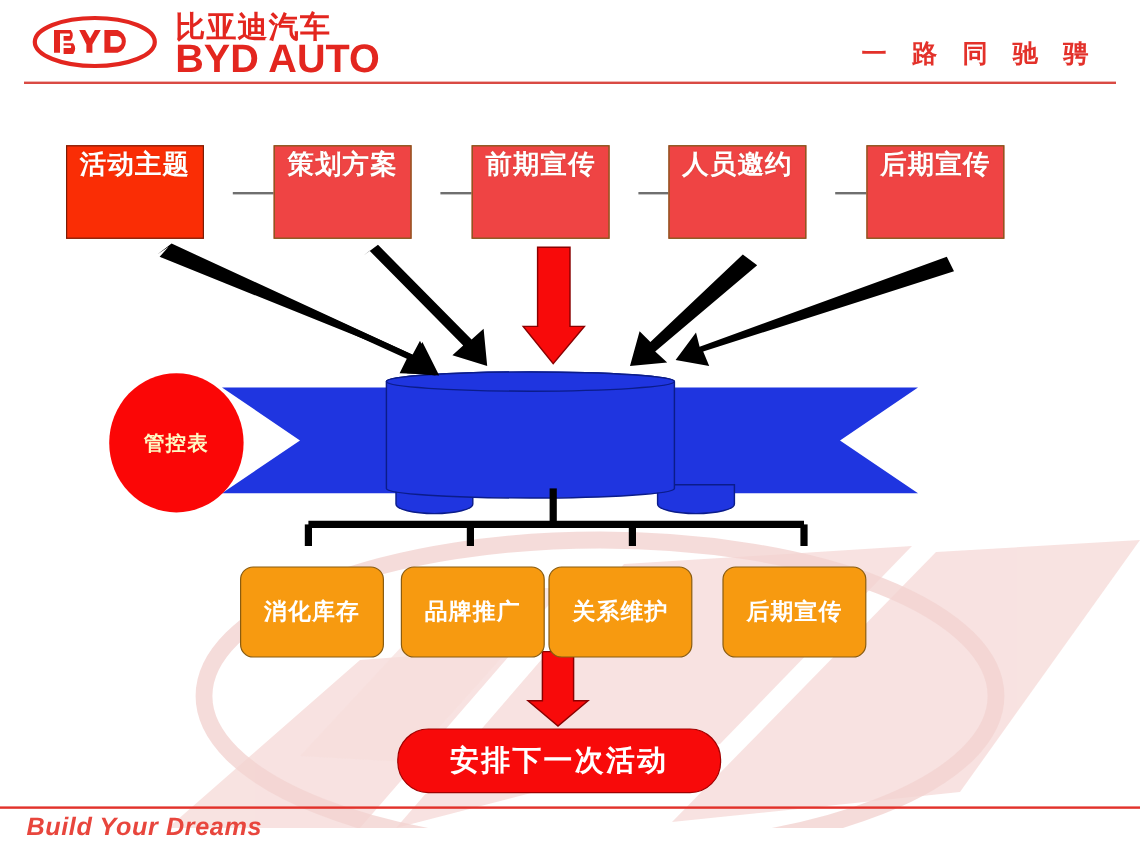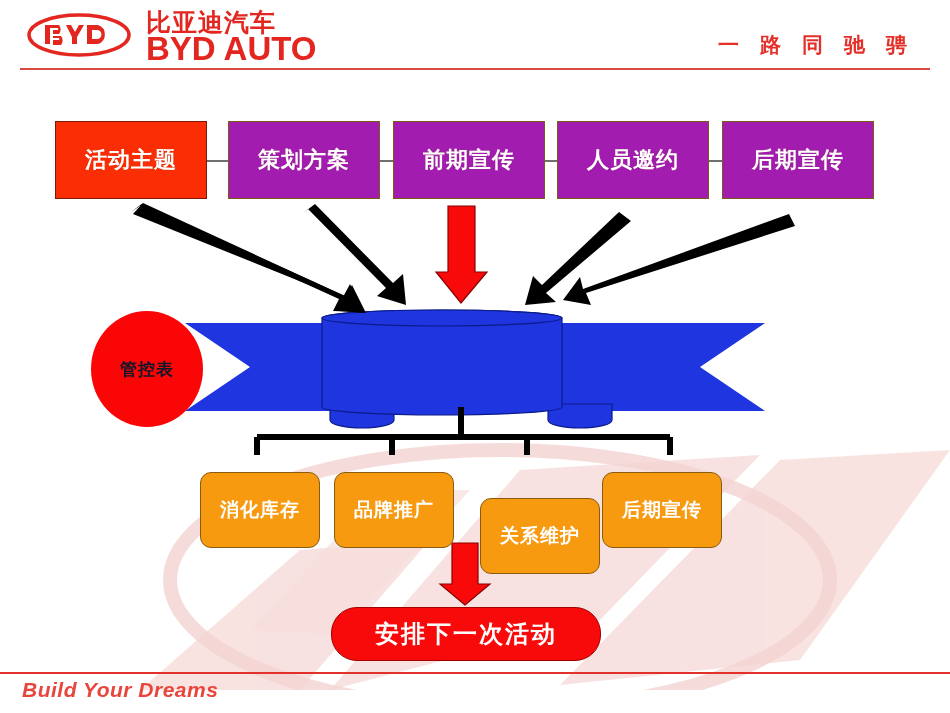--- a/index.html
+++ b/index.html
@@ -70,32 +70,32 @@
   }
 
   
   #connectors{
     position:absolute;left:0;top:0;width:950px;height:713px;
     z-index:2;pointer-events:none;
   }
 
   
   .topbox{
-    position:absolute;top:121px;height:78px;width:152px;
+    position:absolute;top:121px;height:78px;width:115px;
     border:1px solid #7a5a18;
     box-sizing:border-box;
-    display:flex;align-items:center;justify-content:center;
+    display:flex;justify-content:center;
     font-family:"DejaVu Sans","Liberation Sans",sans-serif;
     font-size:22px;font-weight:bold;color:#ffffff;
     letter-spacing:1px;
     text-shadow:0 0 1px rgba(120,60,0,.35);
     z-index:4;
   }
   .topbox.accent{background:#fa2d05;border-color:#7a1c05;}
-  .topbox.plain{background:#a21caf;}
+  .topbox.plain{background:#ef4444;}
 
   .hconn{
     position:absolute;top:160px;height:2px;background:#6f6f6f;z-index:3;
   }
   #banner-title{
     position:absolute;left:0;top:296px;width:950px;height:130px;
     display:flex;align-items:center;justify-content:center;
     z-index:4;pointer-events:none;
   }
   #banner-title span{
@@ -112,21 +112,21 @@
   
   #ctrl-circle{
     position:absolute;left:91px;top:311px;width:112px;height:116px;
     border-radius:50%;
     background:#fb0606;
     z-index:5;
     display:flex;align-items:center;justify-content:center;
   }
   #ctrl-circle span{
     font-family:Liberation Serif, serif;
-    font-size:17px;font-weight:bold;color:#0f172a;letter-spacing:1px;
+    font-size:17px;font-weight:bold;color:#fef9c3;letter-spacing:1px;
   }
 
   
   .botbox{
     position:absolute;top:472px;height:76px;width:120px;
     background:#f79a10;
     border:1.5px solid #8a5c10;
     border-radius:11px;
     box-sizing:border-box;
     display:flex;align-items:center;justify-content:center;
@@ -265,21 +265,21 @@
   <div id="ctrl-circle">
     <span>管控表</span>
   </div>
 
   <div class="botbox" style="left:200px;">
       <span>消化库存</span>
     </div>
   <div class="botbox" style="left:334px;">
       <span>品牌推广</span>
     </div>
-  <div class="botbox" style="left:480px;margin-top:26px;">
+  <div class="botbox" style="left:457px;">
       <span>关系维护</span>
     </div>
   <div class="botbox" style="left:602px;">
       <span>后期宣传</span>
     </div>
 
   <div id="final-pill">
     <span>安排下一次活动</span>
   </div>
 

